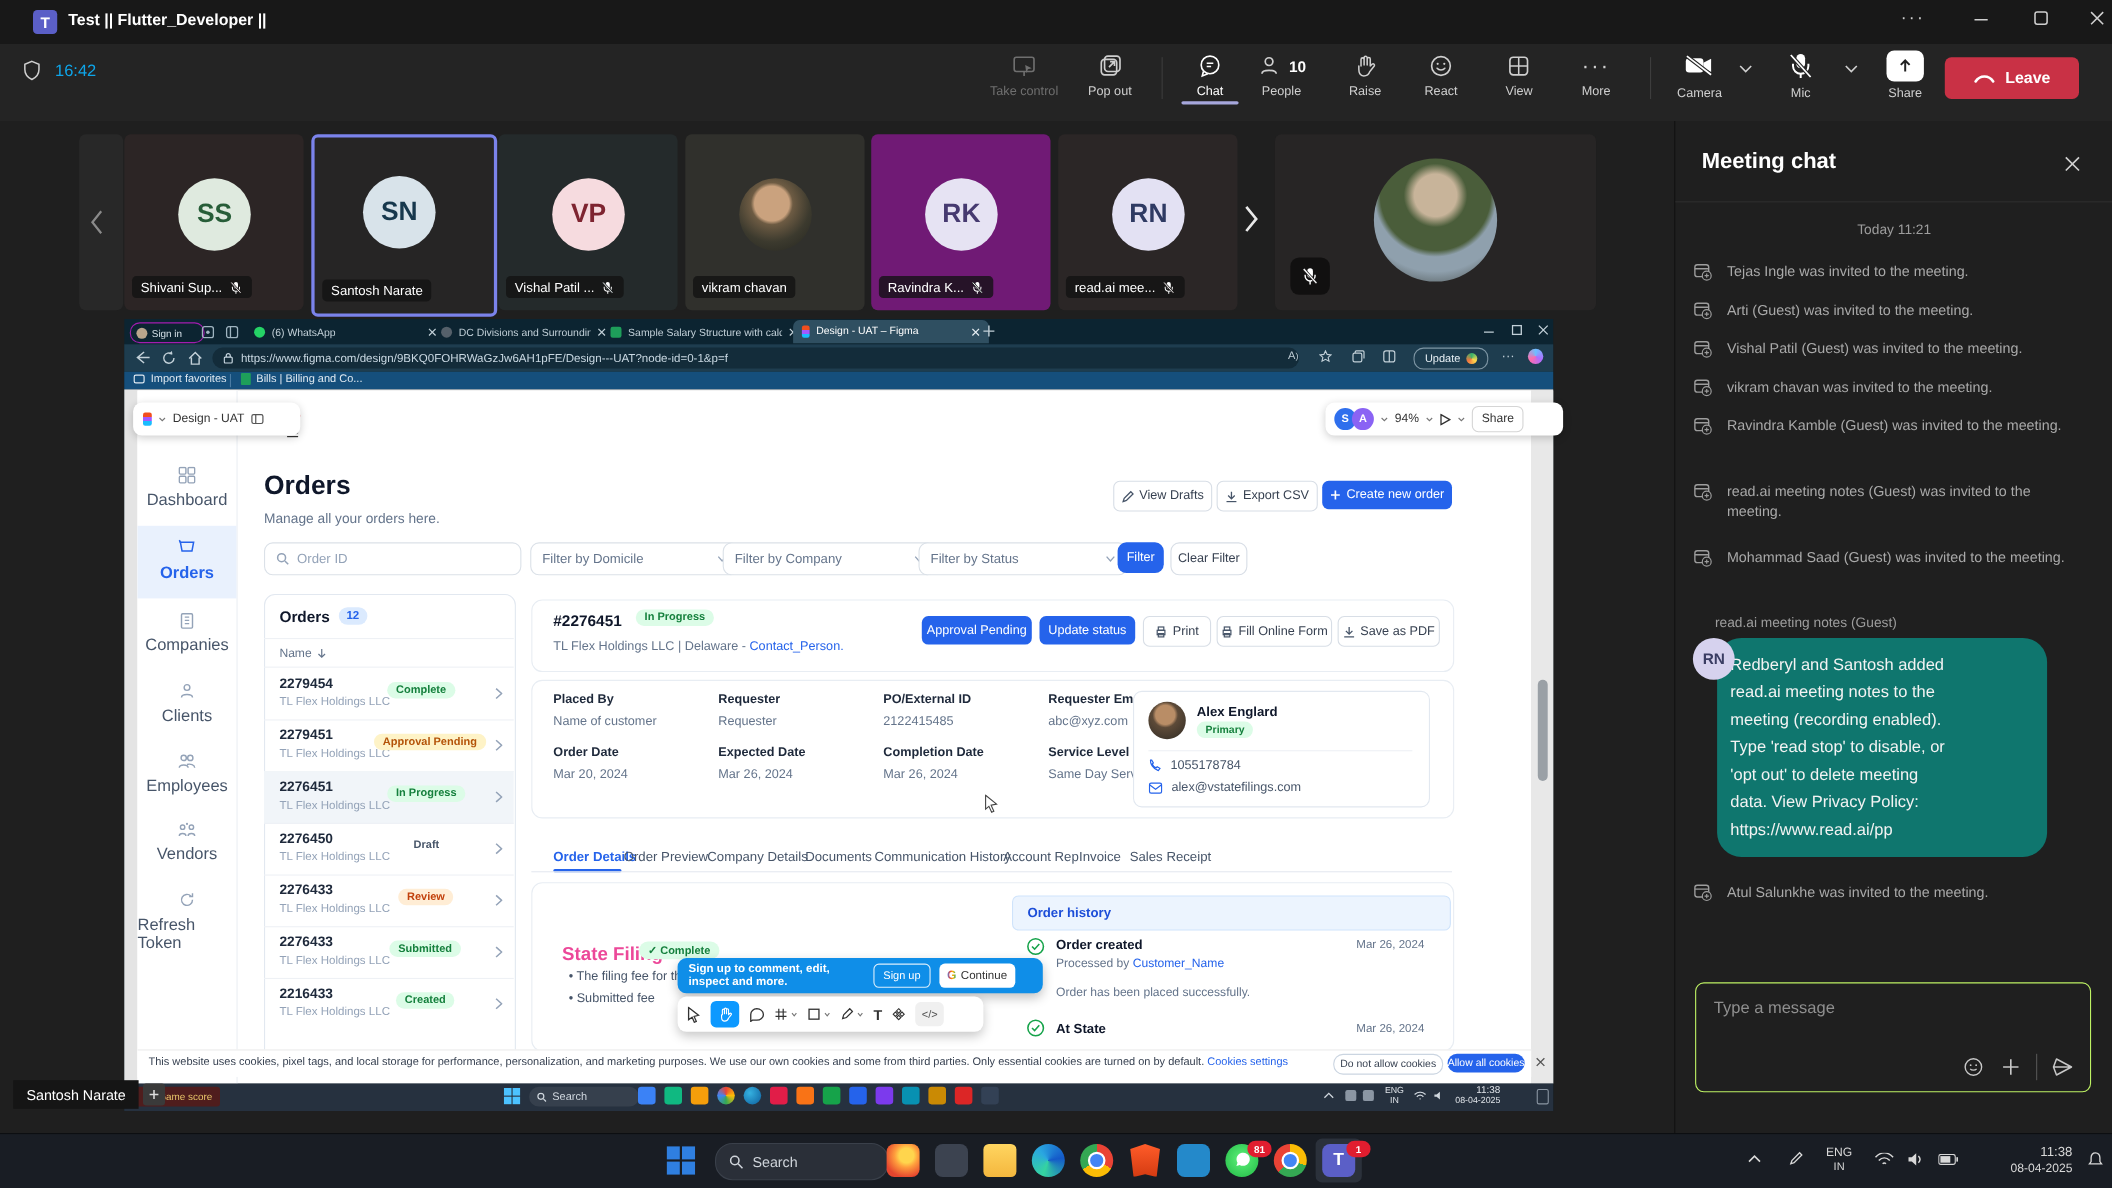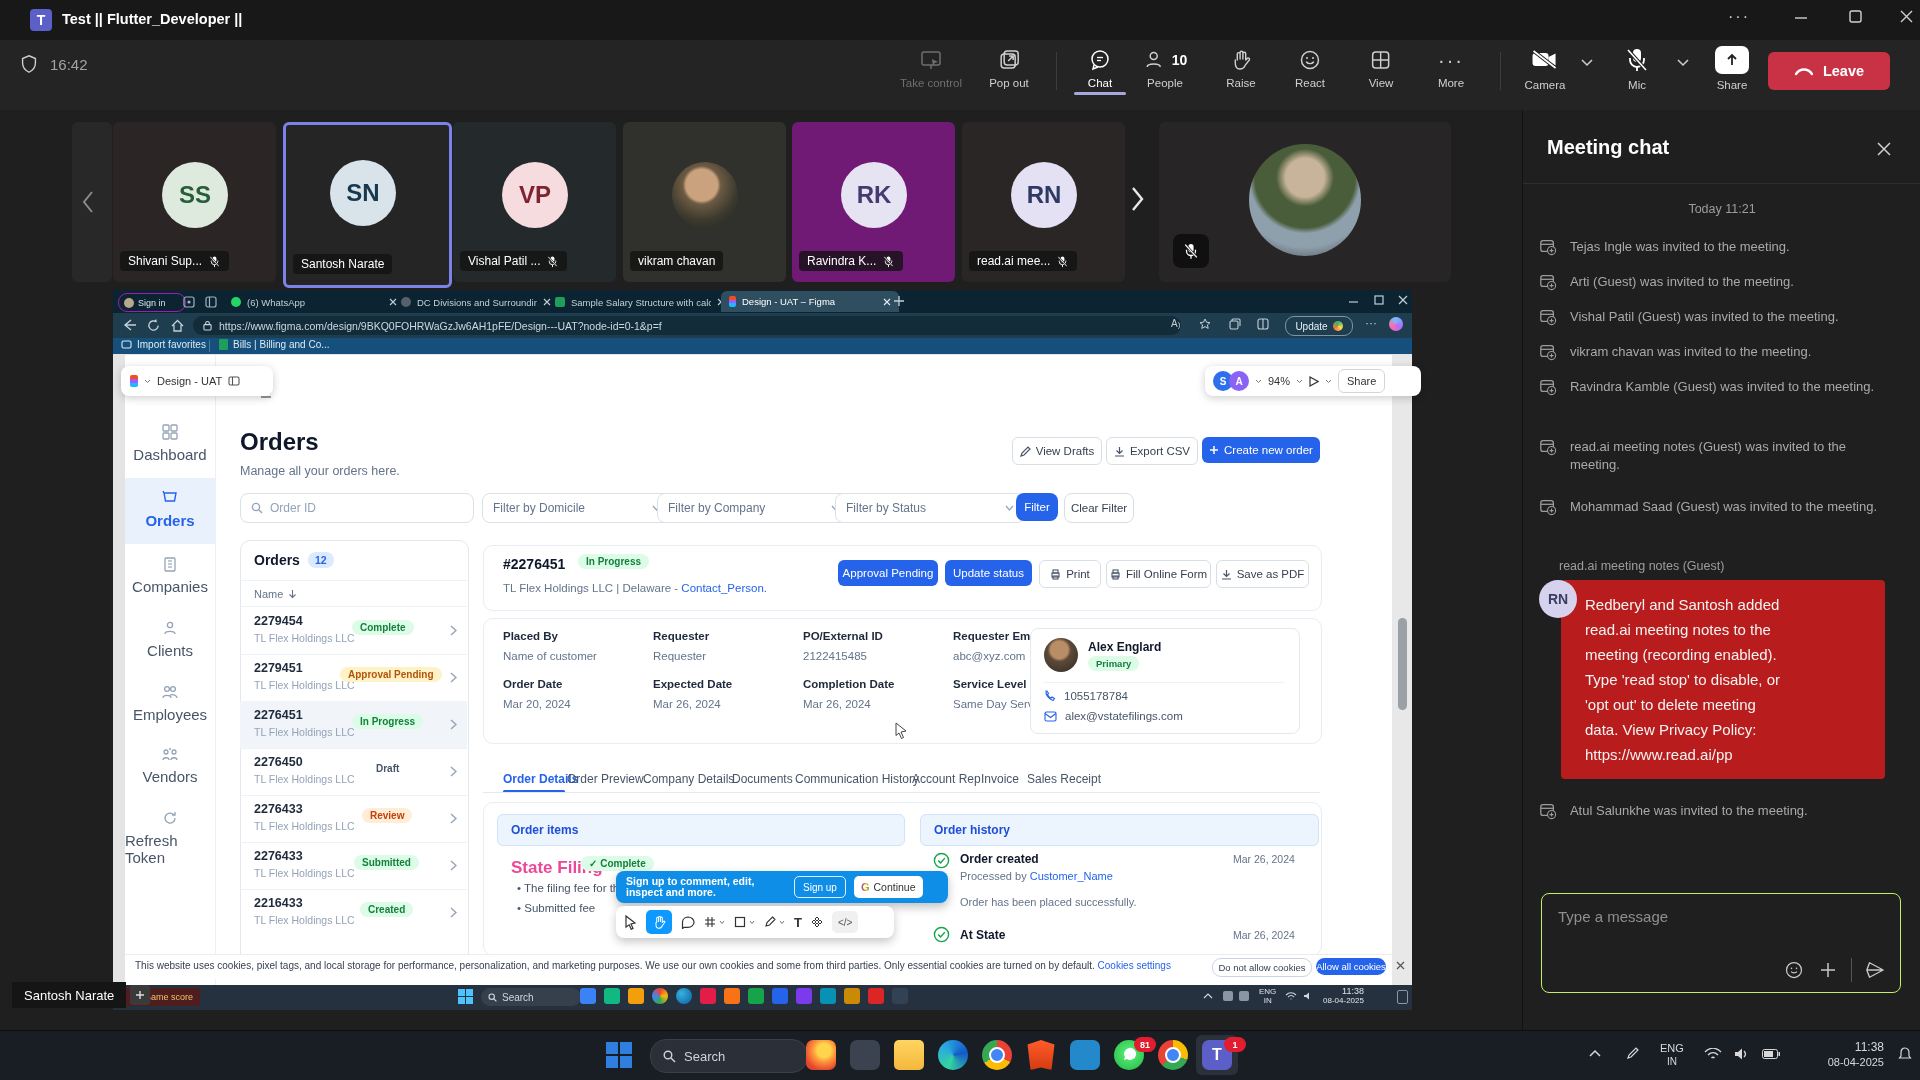--- a/index.html
+++ b/index.html
@@ -66,21 +66,21 @@
       <path d="M5 5 L16 16 M16 5 L5 16" stroke="#cfcfcf" stroke-width="1.4"></path>
     </svg>
   </div>
 
 <div class="w" style="left:0;top:40px;width:1920px;height:70px;background:#242424"></div>
 <div class="w" style="left:18px;top:53px">
     <svg width="22" height="22" viewBox="0 0 24 24">
       <path d="M12 3 L19 6 V11 C19 16 16 19 12 21 C8 19 5 16 5 11 V6 Z" fill="none" stroke="#cfcfcf" stroke-width="1.5"></path>
     </svg>
   </div>
-<div class="w" style="left:50px;top:56px;font-size:15px;color:#a3a3a3">16:42</div>
+<div class="w" style="left:50px;top:56px;font-size:15px;color:#0ea5e9">16:42</div>
 
 <div class="mitem dim" style="left:931px;top:48px">
   <svg width="24" height="24" viewBox="0 0 24 24">
       <rect x="3" y="4" width="18" height="13" rx="2" fill="none" stroke="#6f6f6f" stroke-width="1.5"></rect>
       <line x1="12" y1="17" x2="12" y2="21" stroke="#6f6f6f" stroke-width="1.5"></line>
       <path d="M13 11 L19 14 L15.5 15 L14 18.5 Z" fill="#6f6f6f"></path>
     </svg>
   <span class="mlabel">Take control</span>
 </div>
 <div class="mitem" style="left:1009px;top:48px">
@@ -360,21 +360,21 @@
         <circle cx="14" cy="14" r="4.5" fill="#1f1f1f" stroke="#9d9d9d" stroke-width="1.2"></circle>
         <path d="M14 11.8 v4.4 M11.8 14 h4.4" stroke="#9d9d9d" stroke-width="1.2"></path>
       </svg>
     <p>Mohammad Saad (Guest) was invited to the meeting.</p>
   </div>
 
   <div style="position:absolute;left:36px;top:449px;font-size:12.5px;color:#9d9d9d">read.ai meeting notes (Guest)</div>
   <div style="position:absolute;left:16px;top:470px;width:38px;height:38px;border-radius:50%;background:#d6d2ee;color:#3a3d63;font-weight:bold;font-size:14px;display:flex;align-items:center;justify-content:center;z-index:2">
       <span>RN</span>
     </div>
-  <div style="position:absolute;left:38px;top:470px;width:276px;background:#b91c1c;border-radius:4px;padding:12px 24px;color:#f3f3f3;font-size:15px;line-height:25px;white-space:pre-line"><span>Redberyl and Santosh added
+  <div style="position:absolute;left:38px;top:470px;width:276px;background:#0f766e;border-radius:22px;padding:12px 12px;color:#f3f3f3;font-size:15px;line-height:25px;white-space:pre-line"><span>Redberyl and Santosh added
 read.ai meeting notes to the
 meeting (recording enabled).
 Type 'read stop' to disable, or
 'opt out' to delete meeting
 data. View Privacy Policy:
 https://www.read.ai/pp</span></div>
 
   <div class="sysmsg" style="left:16px;top:692px">
     <svg width="18" height="18" viewBox="0 0 20 20">
         <rect x="2" y="3" width="14" height="12" rx="2.5" fill="none" stroke="#9d9d9d" stroke-width="1.4"></rect>
@@ -805,23 +805,20 @@
   <span class="tabi" style="left:530px;top:482px"><span>Company Details</span></span>
   <span class="tabi" style="left:619px;top:482px"><span>Documents</span></span>
   <span class="tabi" style="left:682px;top:482px"><span>Communication History</span></span>
   <span class="tabi" style="left:799px;top:482px"><span>Account Rep</span></span>
   <span class="tabi" style="left:868px;top:482px"><span>Invoice</span></span>
   <span class="tabi" style="left:914px;top:482px"><span>Sales Receipt</span></span>
   <div style="position:absolute;left:390px;top:500px;width:62px;height:3px;background:#2563eb;border-radius:2px"></div>
   <div style="position:absolute;left:370px;top:502px;width:837px;height:1px;background:#e5e9f0"></div>
 
   <div style="position:absolute;left:370px;top:512px;width:837px;height:152px;background:#fff;border:1px solid #e8edf3;border-radius:10px"></div>
-  <div class="chip" style="position:absolute;left:384px;top:524px;width:380px">
-      <span>Order items</span>
-    </div>
   <b style="position:absolute;left:398px;top:568px;font-size:17px;color:#ec4899">State Filing</b>
   <span class="badge green" style="position:absolute;left:468px;top:566px">✓ <span>Complete</span></span>
   <div style="position:absolute;left:404px;top:592px;font-size:11.5px;color:#475569">• <span>The filing fee for the a</span></div>
   <div style="position:absolute;left:404px;top:612px;font-size:11.5px;color:#475569">• <span>Submitted fee</span></div>
 
   <div class="chip" style="position:absolute;left:807px;top:524px;width:371px">
       <span>Order history</span>
     </div>
   <svg style="position:absolute;left:820px;top:562px" width="17" height="17" viewBox="0 0 18 18">
       <circle cx="9" cy="9" r="7.5" fill="none" stroke="#16a34a" stroke-width="1.5"></circle>

